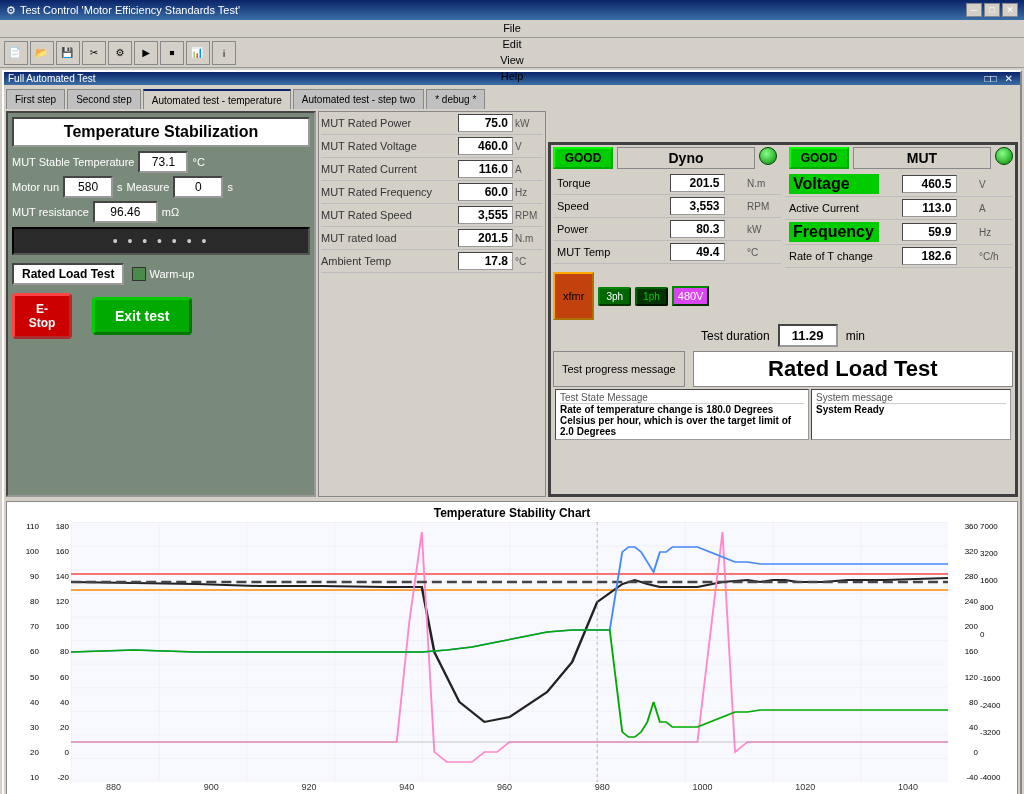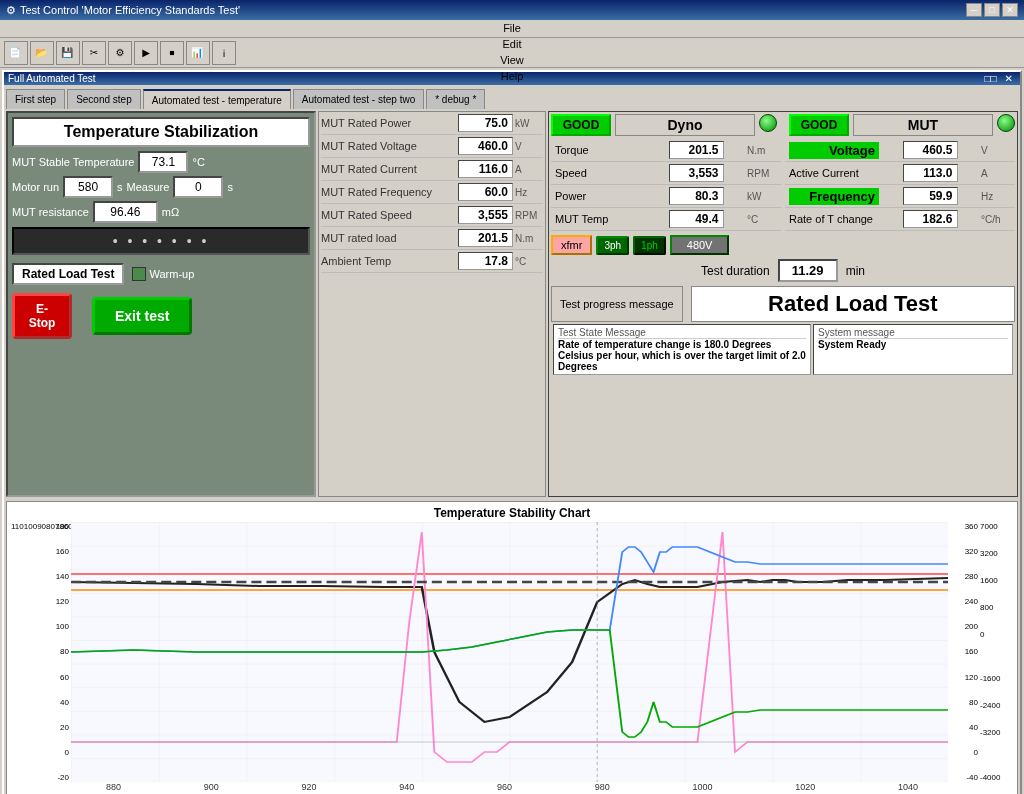--- a/index.html
+++ b/index.html
@@ -47,34 +47,34 @@
     .bottom-btns { display: flex; align-items: center; gap: 20px; margin-top: 8px; }
 
     
     .mid-panel { background: #d4d0c8; border: 1px solid #888; padding: 2px; width: 228px; flex-shrink: 0; }
     .mid-row { display: flex; align-items: center; justify-content: space-between; margin-bottom: 2px; border-bottom: 1px solid #bbb; padding-bottom: 2px; }
     .mid-label { font-size: 11px; color: #333; flex: 1; }
     .mid-value { background: white; border: 1px inset #999; padding: 1px 4px; width: 55px; text-align: right; font-size: 12px; font-weight: bold; }
     .mid-unit { font-size: 10px; color: #555; width: 30px; text-align: left; padding-left: 2px; }
 
     
-    .right-panel { flex: 1; background: #d4d0c8; border: 1px solid #404040; padding: 2px; }
+    .right-panel { flex: 1; background: #d4d0c8; border: 3px solid #404040; padding: 2px; margin-top: 31px; }
     
     
     .dyno-mut-row { display: flex; gap: 4px; margin-bottom: 3px; }
     .good-btn { background: #00cc00; border: 2px outset #00ff00; color: black; font-weight: bold; padding: 2px 8px; font-size: 12px; cursor: pointer; min-width: 60px; text-align: center; }
     .dyno-label { background: #d4d0c8; border: 1px solid #888; padding: 2px 12px; font-size: 14px; text-align: center; font-weight: bold; flex: 1; }
     .green-dot { width: 18px; height: 18px; background: radial-gradient(circle at 40% 35%, #88ff88, #008800); border-radius: 50%; border: 1px solid #004400; }
     
     
     .xfmr-row { display: flex; align-items: center; gap: 4px; margin: 4px 0; }
-    .xfmr-btn { background: #fca5a5; border: 2px outset #ffaa00; color: black; font-size: 11px; padding: 2px 8px; cursor: pointer; }
+    .xfmr-btn { background: #c2410c; border: 2px outset #ffaa00; color: black; font-size: 11px; padding: 16px 8px; cursor: pointer; }
     .btn-green-sm { background: #006600; border: 2px outset #008800; color: white; font-size: 10px; padding: 2px 6px; cursor: pointer; border-radius: 2px; }
     .btn-dark { background: #003300; border: 2px outset #006600; color: #00cc00; font-size: 10px; padding: 2px 6px; cursor: pointer; border-radius: 2px; }
-    .v480-btn { background: #737373; border: 2px outset #008800; color: white; font-size: 11px; padding: 2px 15px; cursor: pointer; }
+    .v480-btn { background: #d946ef; border: 2px outset #008800; color: white; font-size: 11px; padding: 2px 4px; cursor: pointer; }
 
     
     .test-dur-row { display: flex; align-items: center; gap: 8px; margin: 4px 0; justify-content: center; }
     .test-dur-label { font-size: 12px; }
     .test-dur-value { background: white; border: 2px inset #999; padding: 2px 6px; font-size: 13px; font-weight: bold; min-width: 60px; text-align: center; }
     .test-dur-unit { font-size: 12px; }
     .progress-label-btn { background: #d4d0c8; border: 1px solid #888; padding: 2px 8px; font-size: 11px; white-space: nowrap; }
     
     
     .rated-load-big { font-size: 22px; font-weight: bold; text-align: center; background: white; border: 1px solid #888; padding: 4px; flex: 1; }
@@ -89,21 +89,21 @@
     .chart-area { height: 330px; background: white; margin: 2px; border: 1px solid #888; padding: 4px; }
     .chart-title { text-align: center; font-size: 12px; font-weight: bold; margin-bottom: 2px; }
     .panel-header { background: linear-gradient(to bottom, #0a246a, #3a6ea5); color: white; font-size: 10px; padding: 1px 4px; display: flex; justify-content: space-between; align-items: center; }
     
     .flex-row { display: flex; align-items: center; gap: 4px; }
     
     .data-row-right { display: flex; align-items: center; justify-content: space-between; padding: 2px 4px; border-bottom: 1px solid #bbb; }
     .dr-label { font-size: 11px; min-width: 90px; }
     .dr-value { background: white; border: 1px inset #999; padding: 1px 4px; width: 55px; text-align: right; font-size: 12px; font-weight: bold; }
     .dr-unit { font-size: 10px; color: #555; width: 30px; }
-    .dr-label-green { background: #00cc00; font-size: 13px; min-width: 90px; padding: 1px 4px; text-align: right; font-weight: bold; }
+    .dr-label-green { background: #00cc00; font-size: 16px; min-width: 90px; padding: 1px 4px; text-align: left; font-weight: bold; }
   </style>
 </head>
 <body>
 
 <div class="title-bar">
   <div class="title-bar-left">
     <span>⚙</span>
     <span>Test Control 'Motor Efficiency Standards Test'</span>
   </div>
   <div class="title-bar-controls">
@@ -325,21 +325,21 @@
         </div>
       </div>
     </div>
   </div>
 
   <div class="chart-area">
     <div class="chart-title">Temperature Stability Chart</div>
 
     <div style="display:flex; height:260px;">
 
-      <div style="display:flex; flex-direction:row; width:30px; font-size:8px; text-align:right; padding-right:2px; justify-content:space-between;">
+      <div style="display:flex; flex-direction:column; width:30px; font-size:8px; text-align:right; padding-right:2px; justify-content:space-between;">
         <span>110</span>
           <span>100</span>
           <span>90</span>
           <span>80</span>
           <span>70</span>
           <span>60</span>
           <span>50</span>
           <span>40</span>
           <span>30</span>
           <span>20</span>

